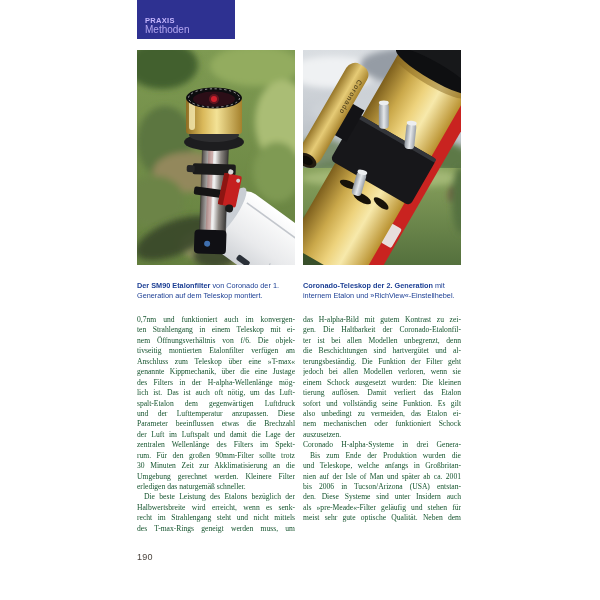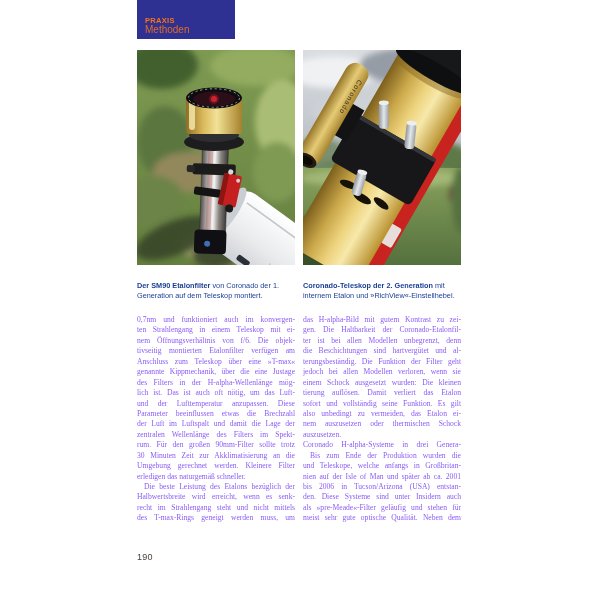--- a/index.html
+++ b/index.html
@@ -5,42 +5,42 @@
   html,body{margin:0;padding:0;}
   body{
     width:600px;height:600px;background:#ffffff;position:relative;overflow:hidden;
     font-family:"Liberation Sans",sans-serif;
   }
   .page{position:absolute;inset:0;background:#fff;}
 
   
   .header-box{
     position:absolute;left:137px;top:0;width:98px;height:39px;
-    background:#2e3191;color:#f97316;box-sizing:border-box;
+    background:#2e3191;color:#c4b5fd;box-sizing:border-box;
     display:flex;flex-direction:column;justify-content:flex-end;
     padding:0 0 5px 8px;
   }
   .kicker{font-size:7.5px;font-weight:bold;letter-spacing:.3px;line-height:9px;}
   .section{font-size:10px;line-height:9px;opacity:.88;}
 
   
   .figure-row{position:absolute;left:137px;top:50px;display:flex;gap:8px;}
   .figure{width:158px;}
   .photo{width:158px;height:215px;overflow:hidden;background:#b9c2a6;}
   .photo svg{display:block;}
   .caption{
     margin-top:16px;width:158px;
     font-size:7.3px;line-height:9.6px;color:#1c3f94;text-align:left;
   }
   .cap-bold{font-weight:bold;}
 
   
   .col{
     position:absolute;top:315px;width:158px;
-    font-family:"Liberation Serif",serif;color:#8b5cf6;
+    font-family:"Liberation Serif",serif;color:#14532d;
   }
   .col-left{left:137px;}
   .col-right{left:303px;}
   .bline{
     font-size:7.6px;line-height:10.45px;
     text-align:justify;text-align-last:justify;text-justify:inter-word;
     white-space:normal;overflow:hidden;height:10.45px;
   }
   .bend{text-align-last:left;}
   .bindent{text-indent:7px;}
@@ -262,20 +262,21 @@
 
   <div class="col col-left" id="col-left">
       <div class="bline">0,7nm und funktioniert auch im konvergen-</div>
       <div class="bline">ten Strahlengang in einem Teleskop mit ei-</div>
       <div class="bline">nem Öffnungsverhältnis von f/6. Die objek-</div>
       <div class="bline">tivseitig montierten Etalonfilter verfügen am</div>
       <div class="bline">Anschluss zum Teleskop über eine »T-max«</div>
       <div class="bline">genannte Kippmechanik, über die eine Justage</div>
       <div class="bline">des Filters in der H-alpha-Wellenlänge mög-</div>
       <div class="bline">lich ist. Das ist auch oft nötig, um das Luft-</div>
+      <div class="bline">spalt-Etalon dem gegenwärtigen Luftdruck</div>
       <div class="bline">und der Lufttemperatur anzupassen. Diese</div>
       <div class="bline">Parameter beeinflussen etwas die Brechzahl</div>
       <div class="bline">der Luft im Luftspalt und damit die Lage der</div>
       <div class="bline">zentralen Wellenlänge des Filters im Spekt-</div>
       <div class="bline">rum. Für den großen 90mm-Filter sollte trotz</div>
       <div class="bline">30 Minuten Zeit zur Akklimatisierung an die</div>
       <div class="bline">Umgebung gerechnet werden. Kleinere Filter</div>
       <div class="bline bend">erledigen das naturgemäß schneller.</div>
       <div class="bline bindent">Die beste Leistung des Etalons bezüglich der</div>
       <div class="bline">Halbwertsbreite wird erreicht, wenn es senk-</div>
@@ -286,21 +287,21 @@
       <div class="bline">das H-alpha-Bild mit gutem Kontrast zu zei-</div>
       <div class="bline">gen. Die Haltbarkeit der Coronado-Etalonfil-</div>
       <div class="bline">ter ist bei allen Modellen unbegrenzt, denn</div>
       <div class="bline">die Beschichtungen sind hartvergütet und al-</div>
       <div class="bline">terungsbeständig. Die Funktion der Filter geht</div>
       <div class="bline">jedoch bei allen Modellen verloren, wenn sie</div>
       <div class="bline">einem Schock ausgesetzt wurden: Die kleinen</div>
       <div class="bline">tierung auflösen. Damit verliert das Etalon</div>
       <div class="bline">sofort und vollständig seine Funktion. Es gilt</div>
       <div class="bline">also unbedingt zu vermeiden, das Etalon ei-</div>
-      <div class="bline">nem auszusetzen oder thermischen Schock</div>
+      <div class="bline">nem mechanischen oder funktioniert Schock</div>
       <div class="bline bend">auszusetzen.</div>
       <div class="bline">Coronado H-alpha-Systeme in drei Genera-</div>
       <div class="bline bindent">Bis zum Ende der Produktion wurden die</div>
       <div class="bline">und Teleskope, welche anfangs in Großbritan-</div>
       <div class="bline">nien auf der Isle of Man und später ab ca. 2001</div>
       <div class="bline">bis 2006 in Tucson/Arizona (USA) entstan-</div>
       <div class="bline">den. Diese Systeme sind unter Insidern auch</div>
       <div class="bline">als »pre-Meade«-Filter geläufig und stehen für</div>
       <div class="bline">meist sehr gute optische Qualität. Neben dem</div>
     </div>

